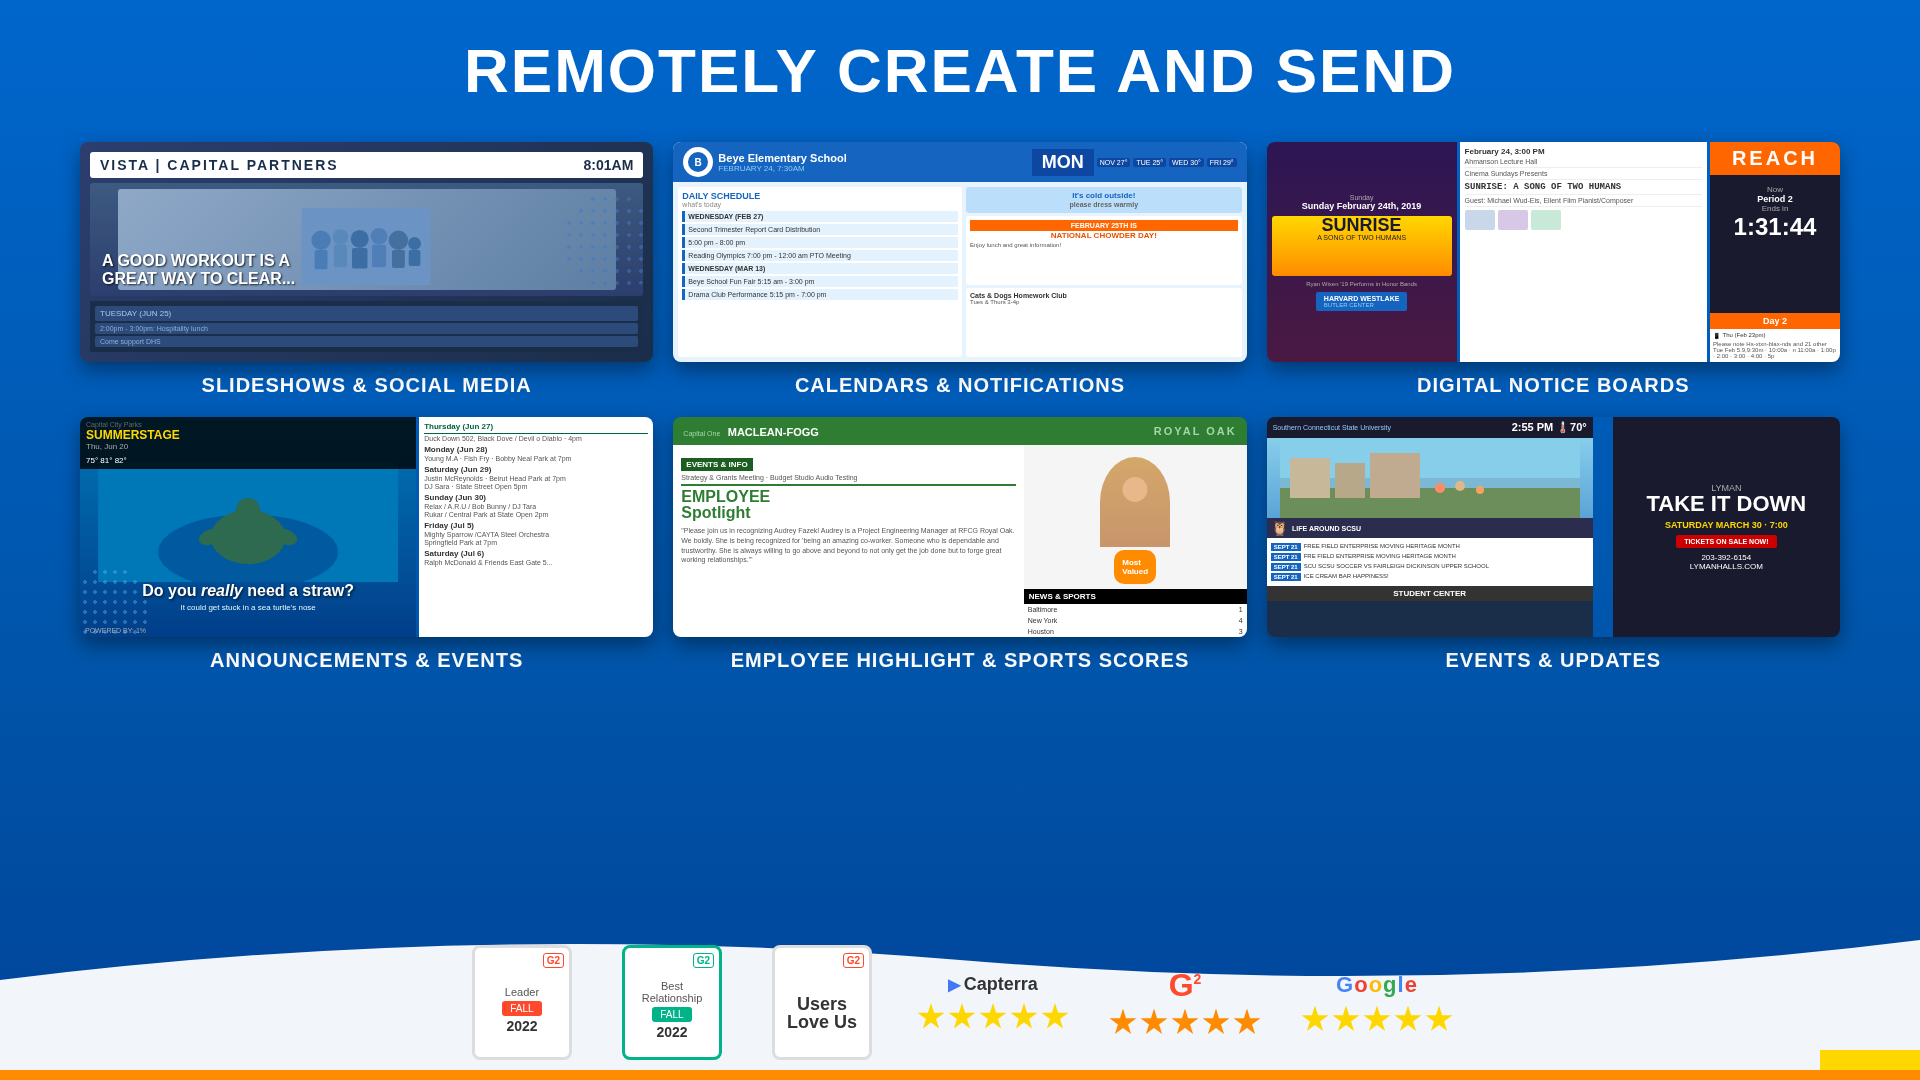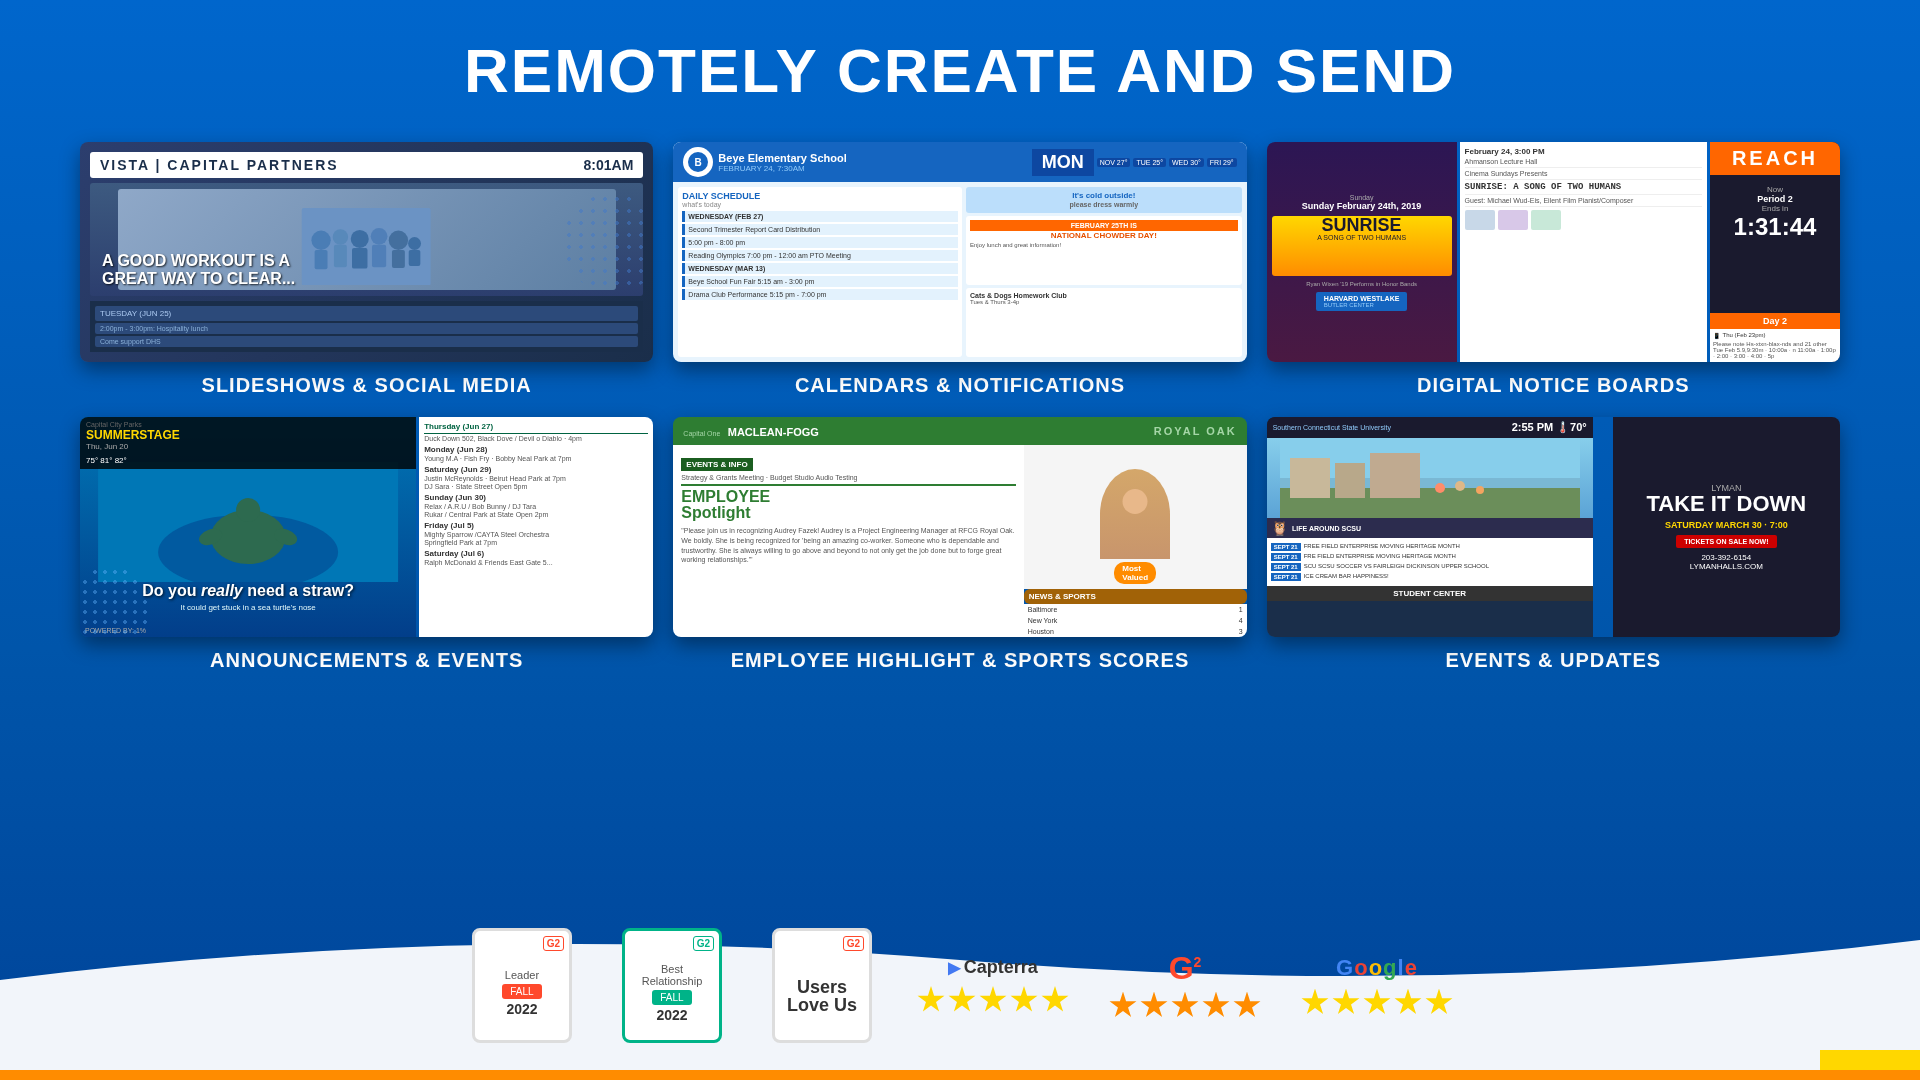--- a/index.html
+++ b/index.html
@@ -324,23 +324,22 @@
     .emp-body {
       display: flex;
       flex: 1;
     }
     .emp-left {
       flex: 1.5;
       background: white;
       padding: 8px;
     }
     .emp-news {
-      background: #a16207;
+      background: #000000;
       padding: 3px 5px;
-      border-radius: 6px;
     }
     .emp-news-title {
       font-size: 8px;
       font-weight: 900;
       color: white;
       text-transform: uppercase;
     }
     .emp-score-row {
       display: flex;
       justify-content: space-between;
@@ -399,21 +398,21 @@
       right: 0;
       height: 180px;
     }
     .wave-svg {
       width: 100%;
       height: 100%;
     }
 
     .badges-container {
       position: absolute;
-      bottom: 37px;
+      bottom: 20px;
       left: 0;
       right: 0;
       display: flex;
       justify-content: center;
       align-items: center;
       gap: 40px;
       z-index: 10;
     }
 
     
@@ -748,21 +747,21 @@
               "Please join us in recognizing Audrey Fazek! Audrey is a Project Engineering Manager at RFCG Royal Oak. We boldly. She is being recognized for 'being an amazing co-worker. Someone who is dependable and trustworthy. She is always willing to go above and beyond to not only get the job done but to forge great working relationships.'"
             </div>
           </div>
           <div style="flex:1; display:flex; flex-direction:column;">
 
             <div style="flex:1; background:#f5f5f5; display:flex; flex-direction:column; align-items:center; justify-content:flex-end; padding:5px;">
               <div style="width:70px; height:90px; background:linear-gradient(to bottom, #d4a76a, #c8956c); border-radius:50% 50% 0 0; position:relative;">
 
                 <div style="position:absolute; top:20px; left:50%; transform:translateX(-50%); width:25px; height:25px; background:#e8b88a; border-radius:50%;"></div>
               </div>
-              <div style="background:#ff8c00; color:white; font-size:8px; font-weight:bold; padding:2px 8px; border-radius:10px; margin-top:3px;">Most<br>Valued</div>
+              <div style="background:#ff8c00; color:white; font-size:8px; font-weight:bold; padding:8px 8px; border-radius:10px; margin-top:3px;">Most<br>Valued</div>
             </div>
 
             <div class="emp-news">
               <div class="emp-news-title">NEWS &amp; SPORTS</div>
             </div>
             <div class="emp-score-row">
               <span>Baltimore</span>
               <span>1</span>
             </div>
             <div class="emp-score-row">

